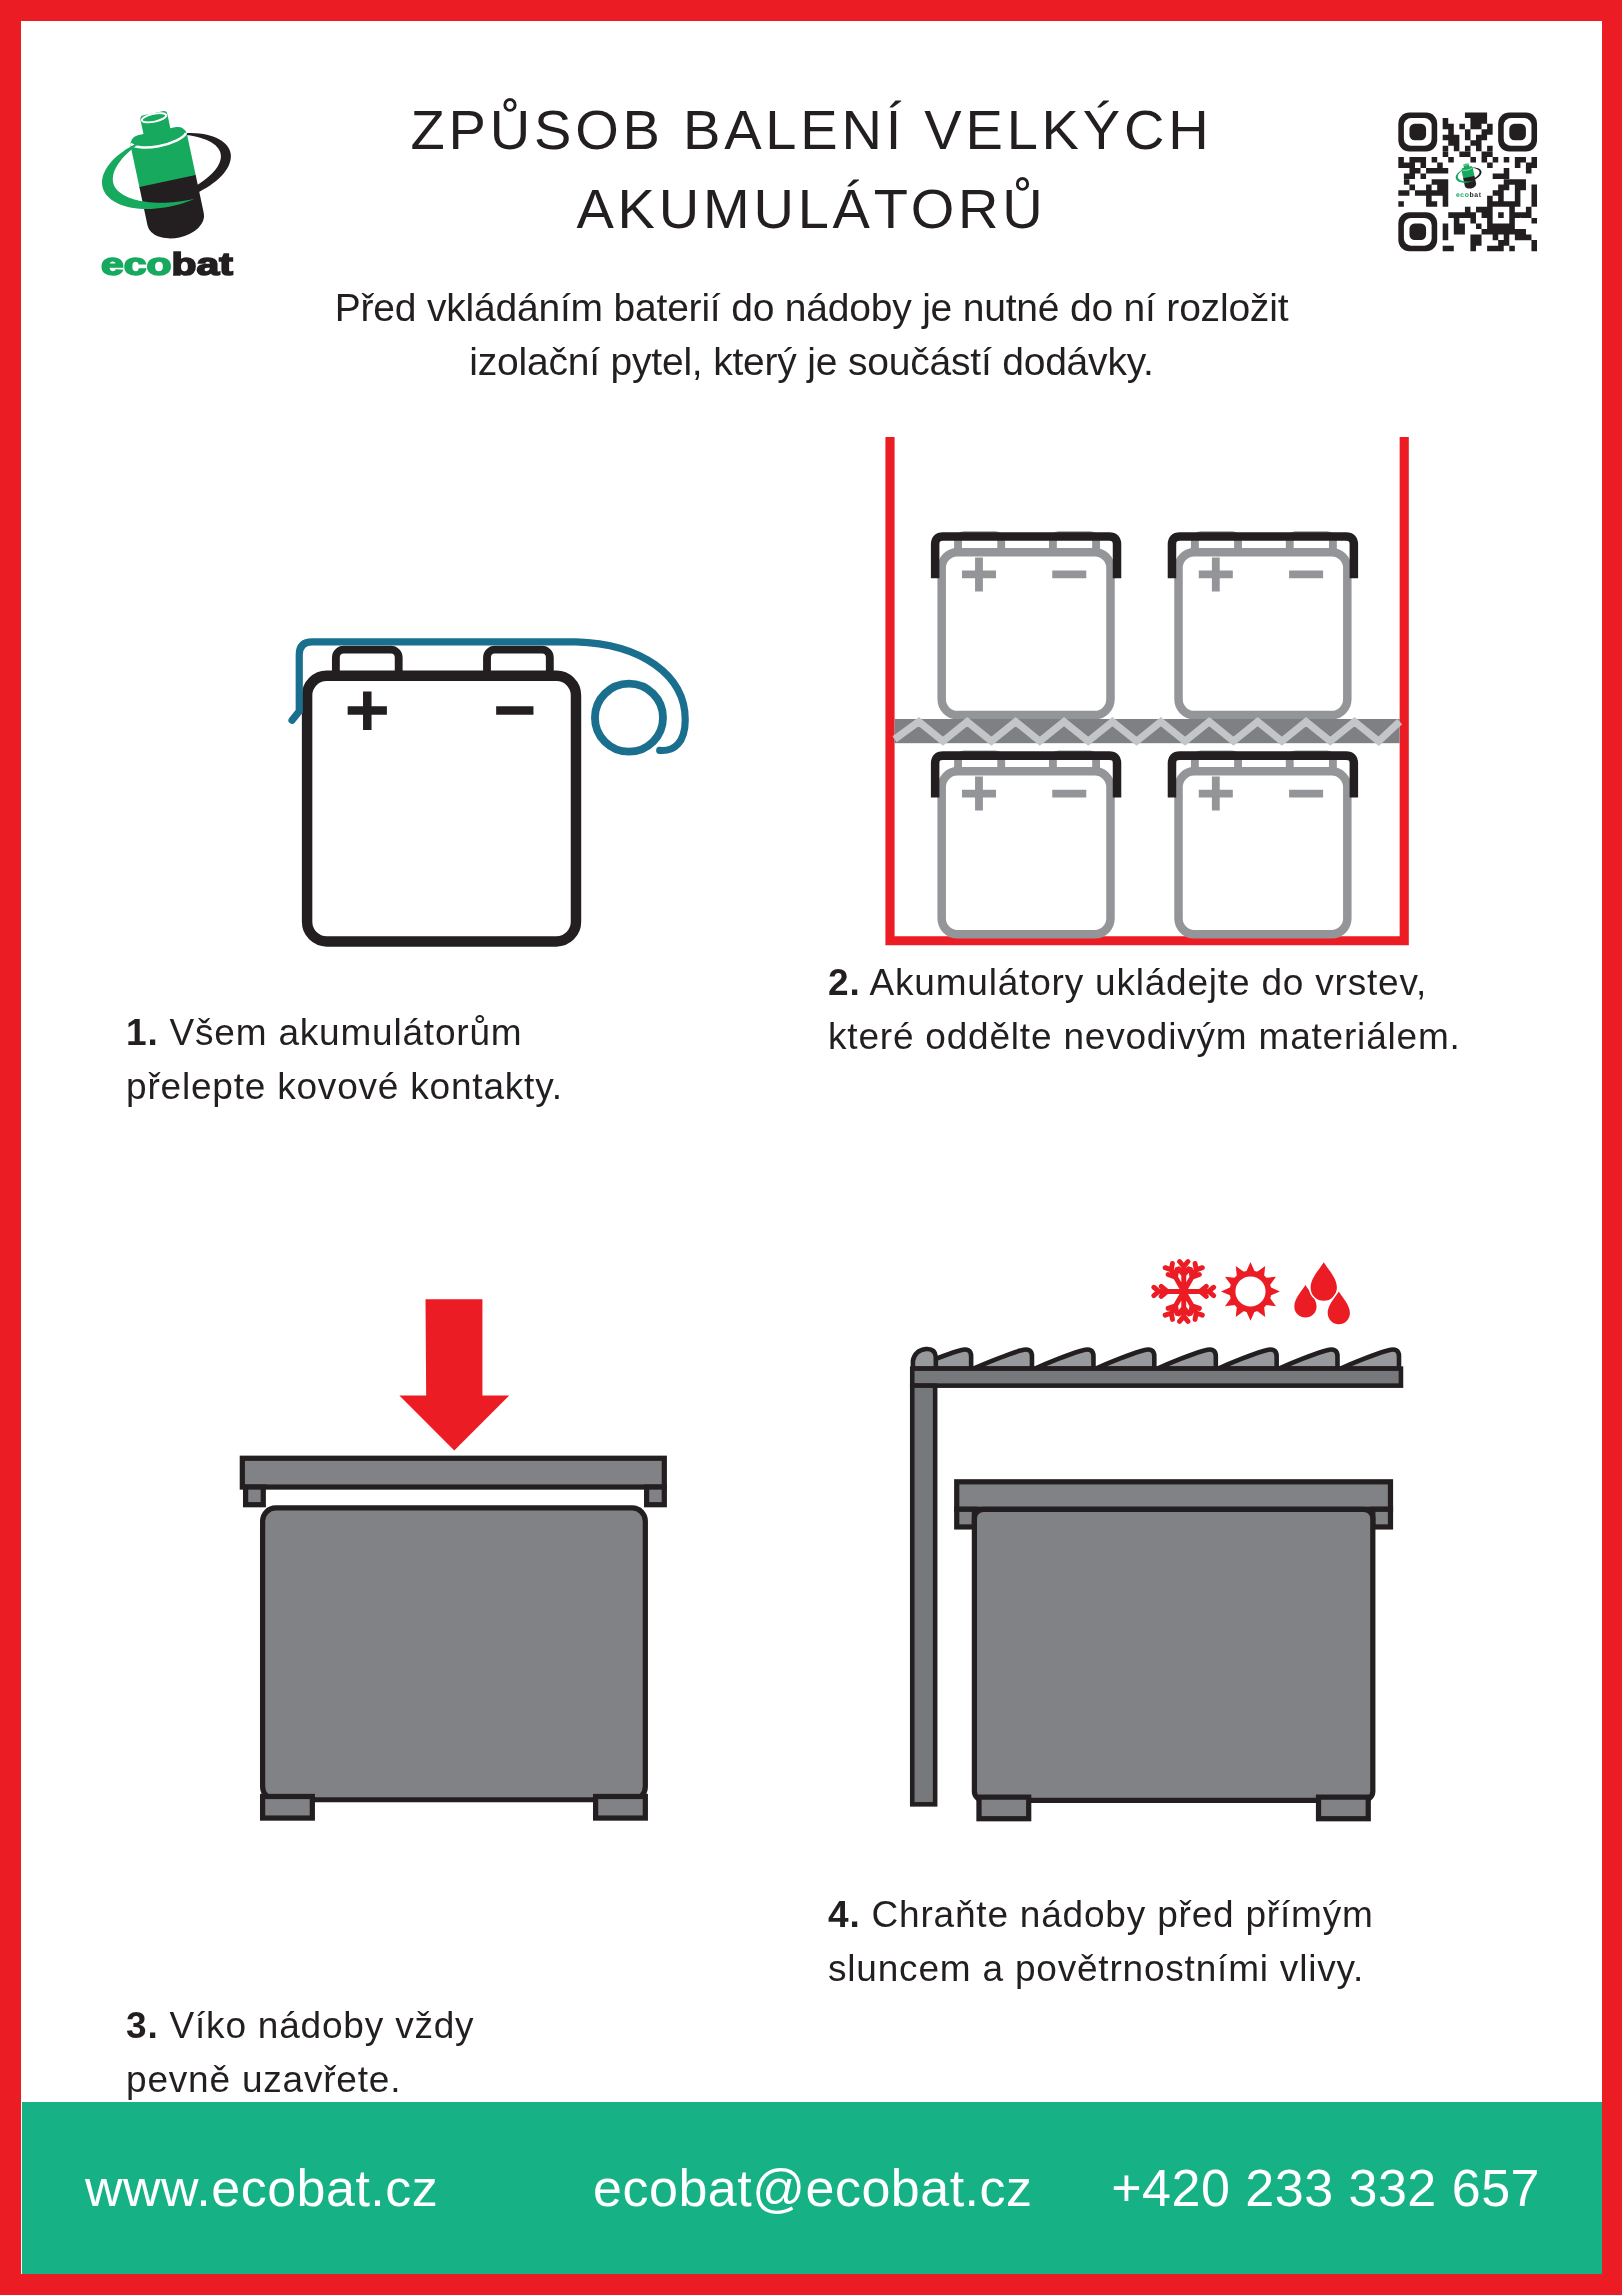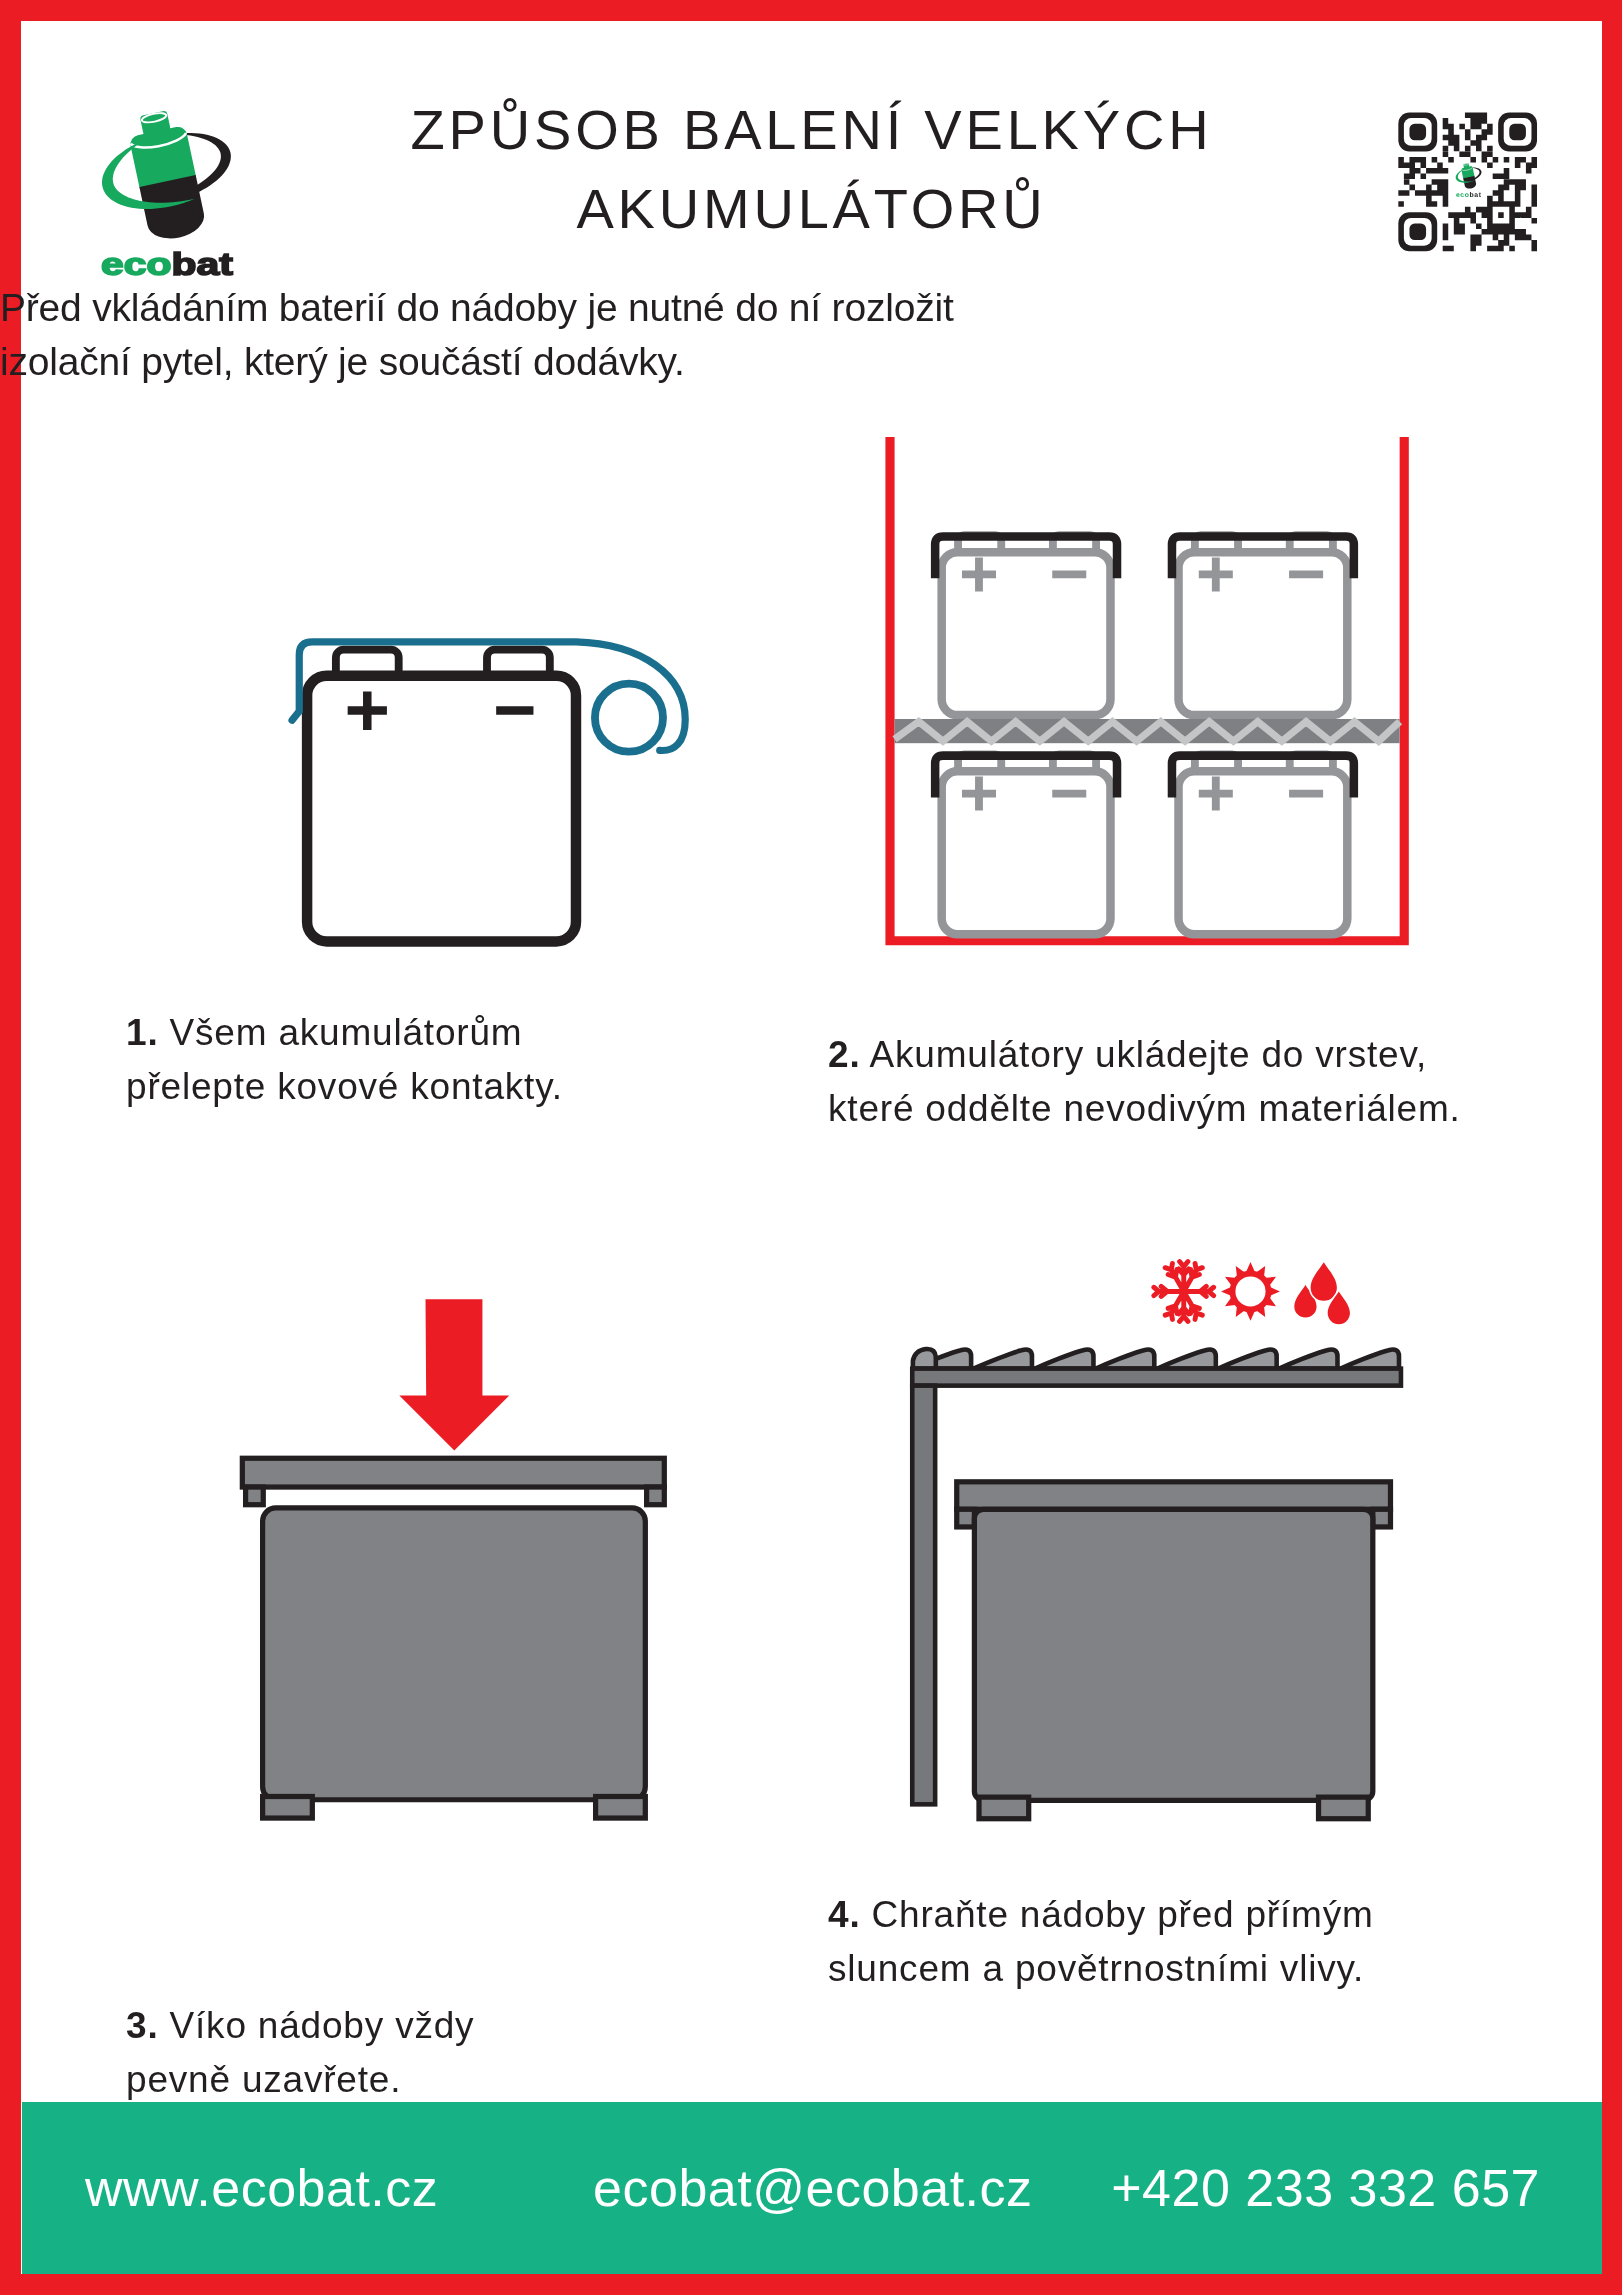--- a/index.html
+++ b/index.html
@@ -2,24 +2,24 @@
 <html style="font-size:10.5px"><head><meta charset="utf-8">
 <style>
 html,body{margin:0;padding:0}
 body{width:1623px;height:2295px;position:relative;background:#fff;overflow:hidden;
  font-family:"Liberation Sans",sans-serif;color:#231f20}
 .abs{position:absolute}
 #frame{left:0;top:0;width:1623px;height:2295px;border:21.6px solid #ec1c24;box-sizing:border-box}
 #band{left:21.6px;top:2102px;width:1580px;height:172px;background:#16b286}
 #title{left:0;top:90px;width:1623px;text-align:center;font-size:56px;line-height:79px;
  font-weight:normal;letter-spacing:3.8px}
-#subtitle{left:0;top:281px;width:1623px;font-size:39px;line-height:54px;letter-spacing:-0.2px}
+#subtitle{left:0;top:281px;width:1623px;text-align:center;font-size:39px;line-height:54px;letter-spacing:-0.2px}
 .cap{font-size:37px;line-height:54px;text-align:left;letter-spacing:0.8px}
 #cap1{left:126px;top:1006px;width:654px}
-#cap2{left:828px;top:1028px;width:654px}
+#cap2{left:828px;top:956px;width:654px}
 #cap3{left:126px;top:1999px;width:654px}
 #cap4{left:828px;top:1888px;width:654px}
 .ft{top:2166px;font-size:52px;line-height:44px;color:#fff;letter-spacing:0.5px}
 #ft1{left:85px}
 #ft2{left:1.3px;width:1623px;text-align:center}
 #ft3{right:83px}
 svg.ov{position:absolute;left:0;top:0}
 </style></head>
 <body>
 <div class="abs" id="frame"></div>

